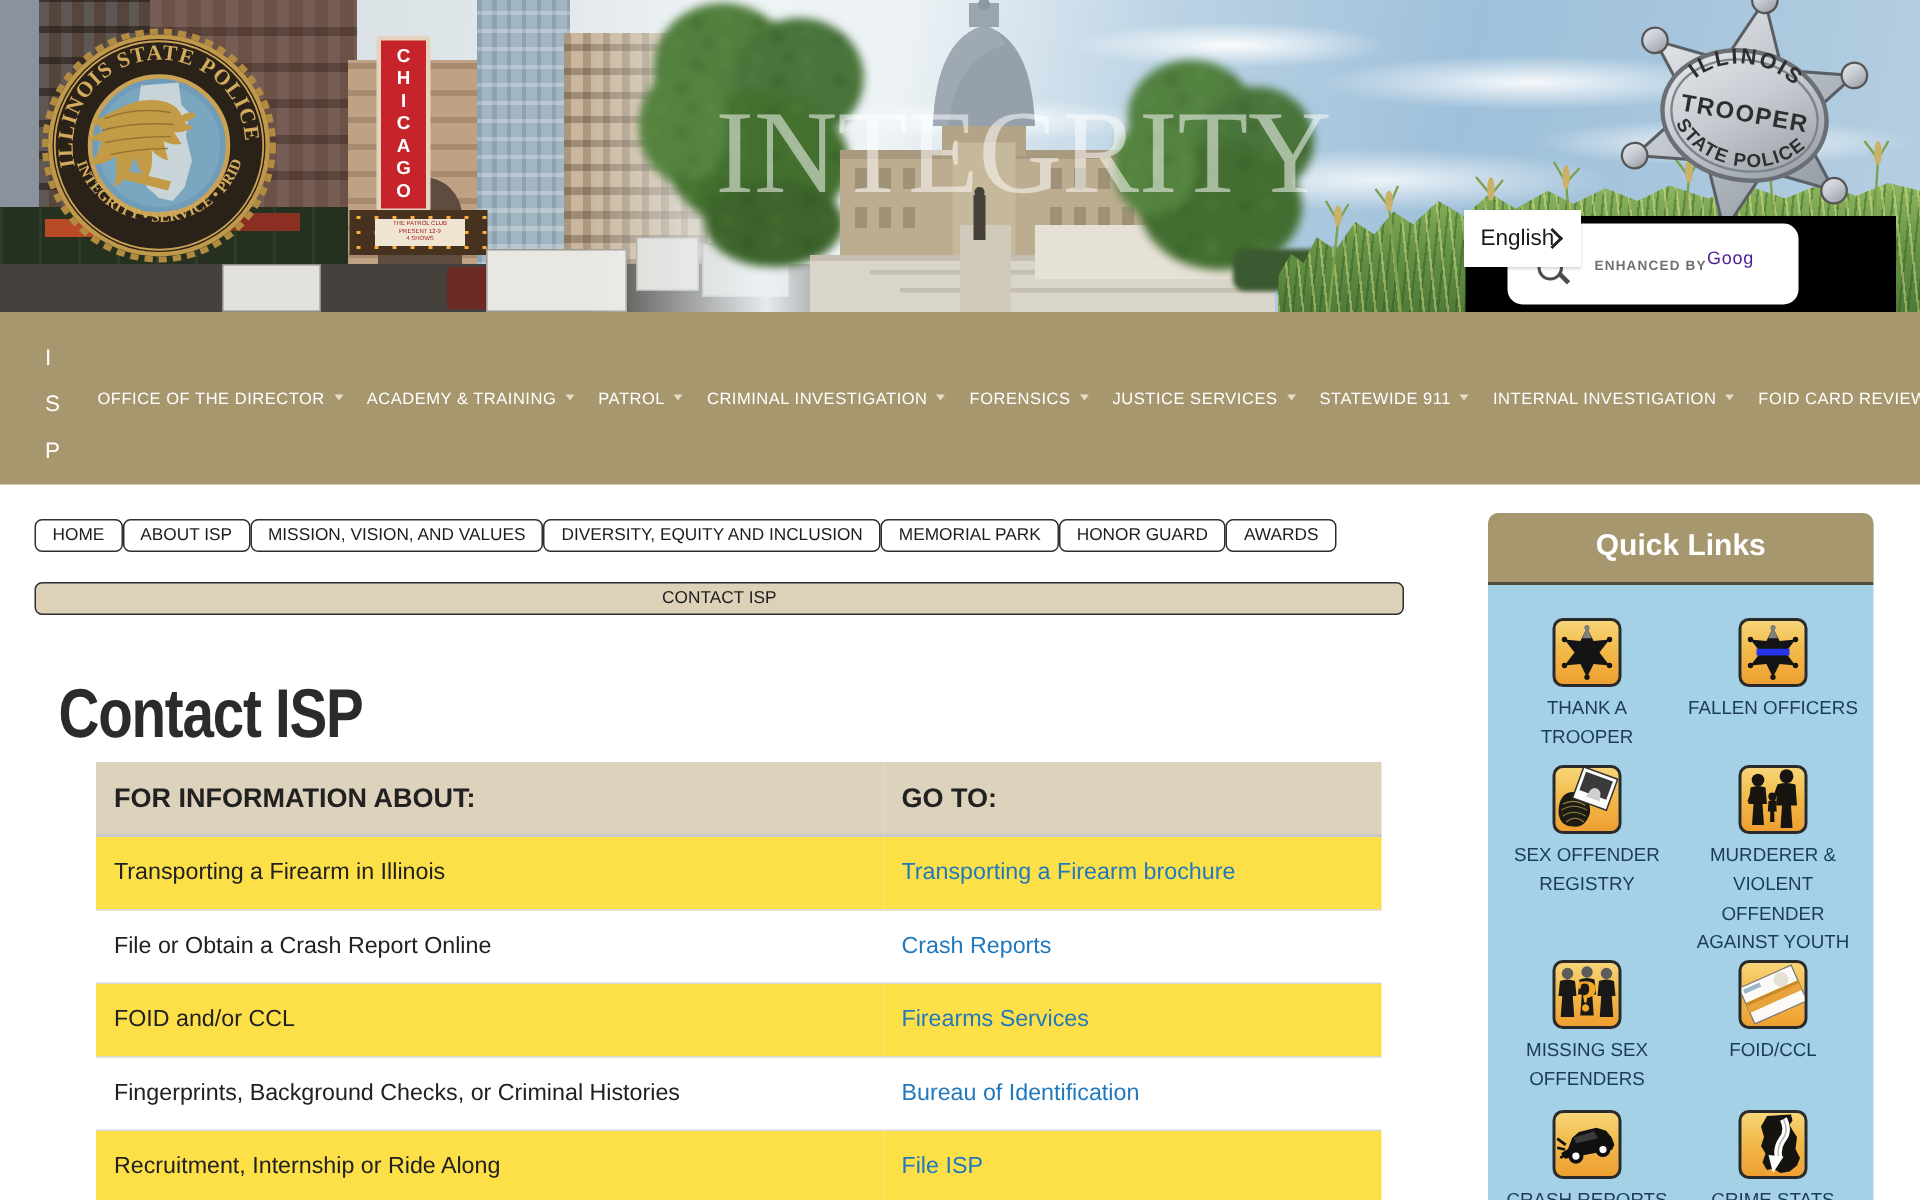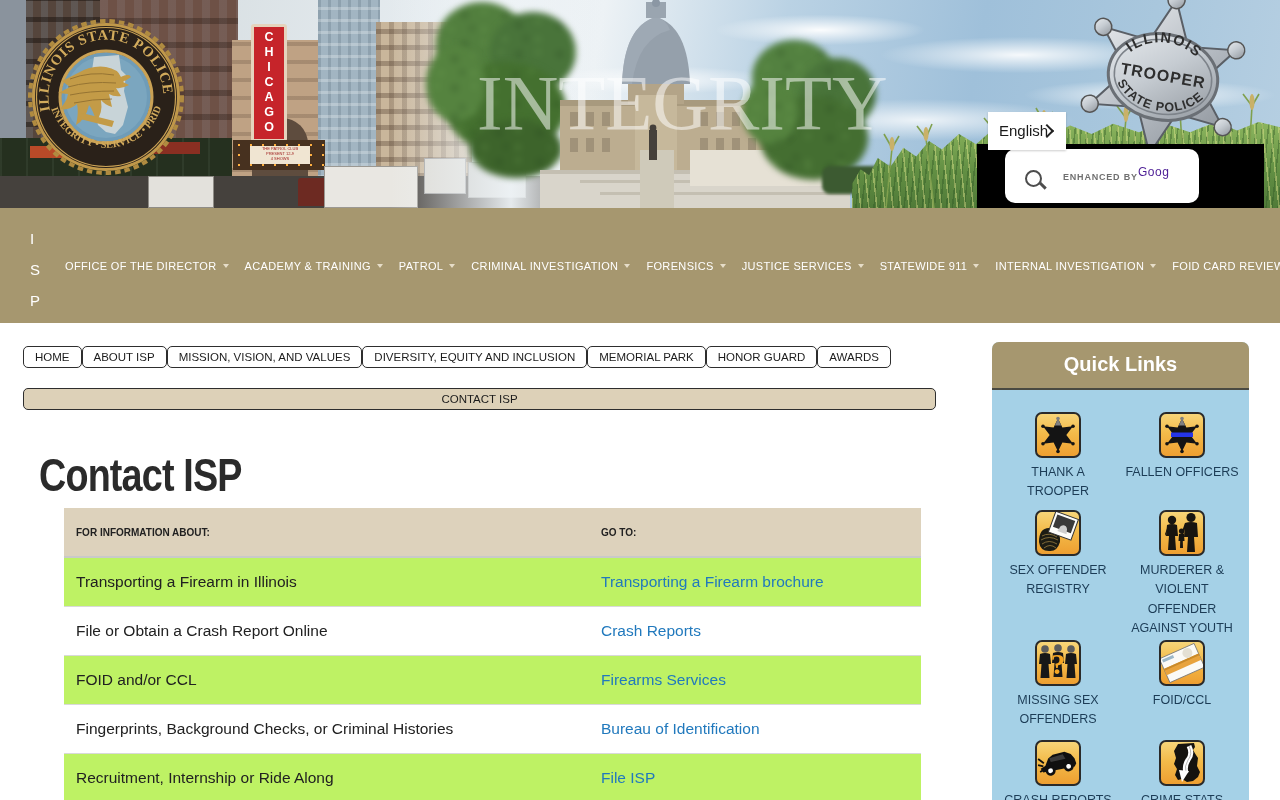--- a/index.html
+++ b/index.html
@@ -72,21 +72,21 @@
   
   #corn{left:852px;top:122px;width:428px;height:86px;
      background-image:repeating-linear-gradient(84deg,rgba(240,240,150,.4) 0 1.5px,rgba(0,0,0,0) 1.5px 8px),
         repeating-linear-gradient(96deg,rgba(45,85,35,.4) 0 1.5px,rgba(0,0,0,0) 1.5px 6px),
         linear-gradient(180deg,#8db65e,#639044 55%,#507a38);
      clip-path:polygon(0 72%,2% 55%,4% 62%,6% 42%,9% 52%,12% 30%,15% 40%,18% 22%,21% 32%,25% 14%,29% 26%,33% 8%,37% 20%,42% 6%,46% 16%,51% 4%,56% 14%,61% 2%,67% 12%,73% 2%,79% 12%,85% 0,90% 10%,95% 0,100% 6%,100% 100%,0 100%);}
   
   #integ{left:477px;top:58px;width:500px;font-family:"Liberation Serif",serif;font-size:79px;
      color:rgba(255,255,255,.52);letter-spacing:0px;transform:scaleX(.975);transform-origin:left top;white-space:nowrap;}
   
-  #eng{left:976px;top:112px;width:78px;height:38px;background:#fff;z-index:6;box-shadow:0 1px 2px rgba(0,0,0,.2);margin-left:12px;}
+  #eng{left:976px;top:140px;width:78px;height:38px;background:#fff;z-index:6;box-shadow:0 1px 2px rgba(0,0,0,.2);}
   #eng span.t{position:absolute;left:11px;top:10px;font-size:15px;color:#1a1a1a;}
   #eng .chev{position:absolute;right:14px;top:14px;width:8px;height:8px;border-right:2px solid #222;border-top:2px solid #222;transform:rotate(45deg);}
   #sbox{left:977px;top:144px;width:287px;height:64px;background:#000;z-index:5;}
   #sfield{left:1005px;top:149px;width:194px;height:54px;background:#fff;border-radius:10px;overflow:hidden;z-index:5;}
   #mag{position:absolute;left:20px;top:21px;width:13px;height:13px;border:2.5px solid #4d4d4d;border-radius:50%;}
   #mag:after{content:"";position:absolute;left:12px;top:12px;width:2.5px;height:8px;background:#4d4d4d;transform:rotate(-45deg);transform-origin:top left;}
   #enh{position:absolute;left:58px;top:23px;font-size:9px;letter-spacing:.8px;color:#707070;font-weight:bold;}
   #goog{position:absolute;left:133px;top:16px;font-size:12px;color:#4c1d95;letter-spacing:.5px;}
   
   #nav{position:absolute;left:0;top:208px;width:1280px;height:115px;background:#a6976f;}
@@ -95,23 +95,23 @@
   #menu a{color:#fff;font-size:11px;letter-spacing:.35px;white-space:nowrap;text-decoration:none;margin-right:16px;}
   #menu a i{display:inline-block;width:0;height:0;border-left:3.5px solid transparent;border-right:3.5px solid transparent;border-top:4px solid #e6ddc8;margin-left:6px;vertical-align:2px;}
   
   .crumbrow{position:absolute;left:23px;top:346px;width:828px;display:flex;justify-content:space-between;}
   .crumb{border:1px solid #2e2e2e;border-radius:5px;background:#fff;color:#1c1c1c;font-size:11.5px;padding:4px 11px;white-space:nowrap;}
   #contactbar{position:absolute;left:23px;top:388px;width:913px;height:22px;background:#ddd1b8;border:1px solid #2e2e2e;border-radius:5px;
      font-size:11.5px;color:#1c1c1c;text-align:center;line-height:21px;box-sizing:border-box;}
   
   h1{position:absolute;left:39px;top:448px;margin:0;font-size:46px;color:#2b2b2b;letter-spacing:-1px;transform:scaleX(.82);transform-origin:left top;}
   #tbl{position:absolute;left:64px;top:508px;width:857px;border-collapse:collapse;font-size:15.5px;color:#212121;}
-  #tbl th{background:#ddd2bc;text-align:left;font-size:10px;padding:0 0 0 12px;height:48px;border-bottom:2px solid #c9c9c9;}
+  #tbl th{background:#ddd2bc;text-align:left;font-size:18px;padding:0 0 0 12px;height:48px;border-bottom:2px solid #c9c9c9;}
   #tbl td{height:48px;padding:0 0 0 12px;border-top:1px solid #d9d9d9;}
-  #tbl tr.g td{background:#bef264;}
+  #tbl tr.g td{background:#fde047;}
   #tbl td.c1{width:513px;}
   #tbl a{color:#2179bd;text-decoration:none;}
   
   #side{position:absolute;left:992px;top:342px;width:257px;height:470px;background:#a5d1e7;border-radius:7px 7px 0 0;}
   #sidehdr{position:absolute;left:0;top:0;width:257px;height:46px;background:#a6976f;border-radius:7px 7px 0 0;border-bottom:2px solid #4a4a42;
      color:#fff;font-size:20px;font-weight:bold;text-align:center;line-height:44px;}
   .qcell{position:absolute;width:124px;text-align:center;color:#1c3c56;font-size:12.5px;line-height:19.5px;}
   .qicon{display:inline-block;width:46px;height:46px;border:2px solid #2a2a2a;border-radius:7px;
      background:linear-gradient(180deg,#f7d579 0%,#f3bb4a 45%,#ee9f31 100%);box-sizing:border-box;}
 </style>

